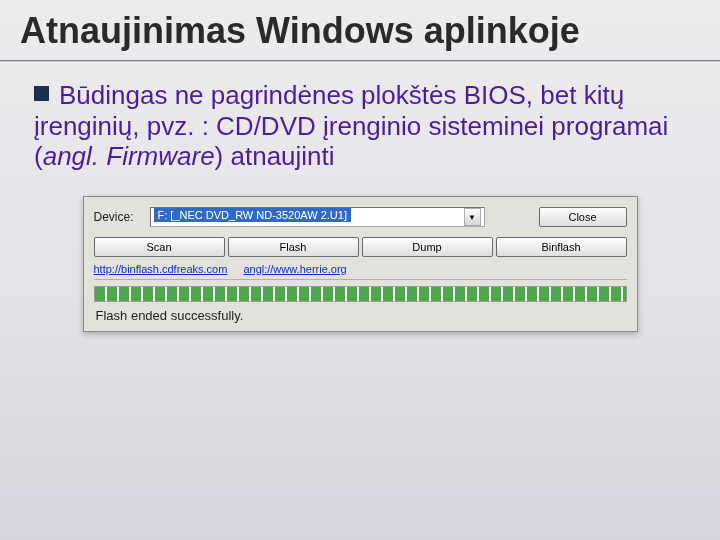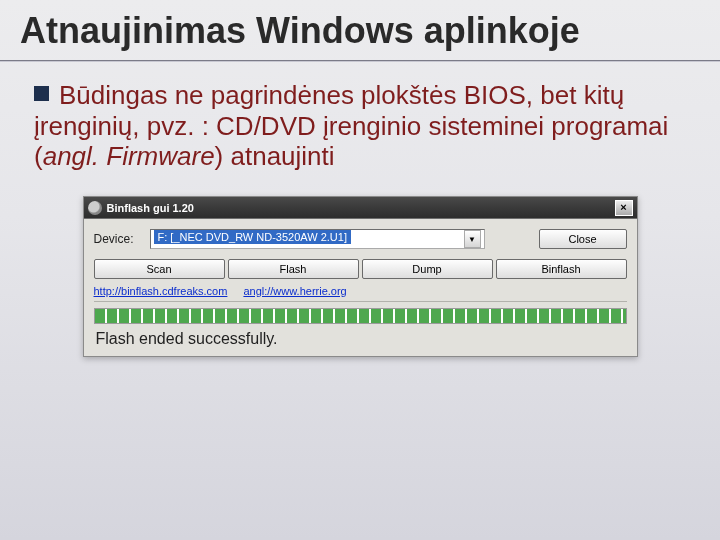--- a/index.html
+++ b/index.html
@@ -21,21 +21,21 @@
     border: 0;
     border-top: 1px solid #7b7b88;
     border-bottom: 1px solid #c8c8d2;
     margin: 0;
   }
 
   
   .body-text {
     padding: 18px 34px 0 34px;
     font-size: 26px;
-    color: #7f1d1d;
+    color: #4c1d95;
     line-height: 1.18;
     position: relative;
   }
   .bullet-sq {
     display: inline-block;
     width: 15px; height: 15px;
     background: #1d2f4d;
     margin-right: 10px;
     position: relative;
     top: -3px;
@@ -141,39 +141,33 @@
   }
   .progress-fill {
     background: repeating-linear-gradient(
       90deg,
       #4ea84e 0 10px,
       #fff 10px 12px
     );
     height: 100%;
     width: 100%;
   }
-  .status-text { margin-top: 6px; font-size: 16px; color: #222; padding-left: 2px; }
+  .status-text { margin-top: 6px; font-size: 13px; color: #222; padding-left: 2px; }
 </style>
 </head>
 <body>
 
 <h1 class="slide-title">Atnaujinimas Windows aplinkoje</h1>
 <hr class="title-rule">
 
 <div class="body-text">
   <span class="bullet-sq"></span><span>Būdingas ne pagrindėnes plokštės BIOS, bet kitų įrenginių, pvz. : CD/DVD įrenginio sisteminei programai (</span><span class="italic">angl. Firmware</span><span>) atnaujinti</span>
 </div>
 
 <div class="app-window">
-  <div class="titlebar">
-    <span class="titlebar-icon"></span>
-    <span class="titlebar-title">Binflash gui 1.20</span>
-    <span class="titlebar-spacer"></span>
-    <span class="titlebar-close">×</span>
-  </div>
 
   <div class="win-body">
     <div class="row1">
       <span class="lbl">Device:</span>
       <div class="device-box">
         <span class="device-content">F: [_NEC   DVD_RW ND-3520AW 2.U1]</span>
         <span class="dd-btn">▼</span>
       </div>
       <span class="rsp"></span>
       <div class="btn btn-wide">Close</div>

